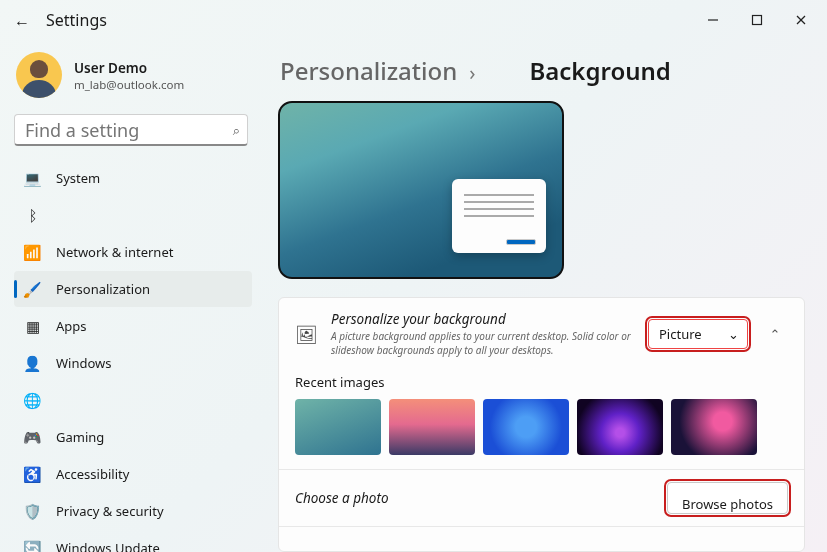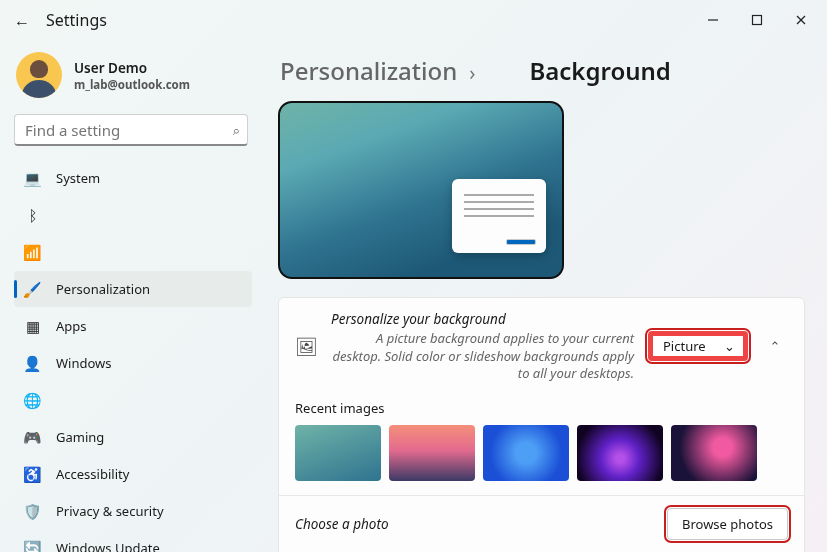--- a/index.html
+++ b/index.html
@@ -17,24 +17,24 @@
   .wbtn { width:44px; height:32px; display:flex; align-items:center; justify-content:center; }
   .wbtn svg { display:block; }
   
   .main { display:flex; height:calc(100% - 40px); }
   .sidebar { width:262px; padding:6px 10px 24px 14px; }
   .user { display:flex; align-items:center; gap:12px; padding:6px 2px 16px 2px; }
   .avatar { width:46px; height:46px; border-radius:50%; background:#f9c74f; position:relative; overflow:hidden; }
   .avatar::before { content:""; position:absolute; left:14px; top:8px; width:18px; height:18px; background:#6b4e3d; border-radius:50% 50% 45% 45%; }
   .avatar::after { content:""; position:absolute; left:6px; top:28px; width:34px; height:30px; background:#3d506b; border-radius:50% 50% 0 0; }
   .uname { font-weight:600; font-size:13.5px; }
-  .umail { font-size:11.5px; color:#555;font-weight:bold; }
+  .umail { font-size:11.5px; color:#555; }
   .search { position:relative; margin:0 4px 14px 0; }
   .search input {
-    width:100%; height:32px; padding:0 30px 0 10px; font-size:15px;
+    width:100%; height:32px; padding:0 30px 0 10px; font-size:18px;
     background:#fff; border:1px solid #d0d0d0; border-radius:4px;
     border-bottom:2px solid #888;
   }
   .search .sicon { position:absolute; right:8px; top:7px; color:#555; }
   .nav { display:flex; flex-direction:column; gap:1px; }
   .nav-item { display:flex; align-items:center; gap:14px; height:36px; padding:0 10px; border-radius:4px; position:relative; }
   .nav-item.active { background:#e7eceb; }
   .nav-item.active::before { content:""; position:absolute; left:0; top:9px; bottom:9px; width:3px; background:#0067c0; border-radius:2px; }
   .nav-ico { width:18px; display:flex; justify-content:center; font-size:15px; }
   .content { flex:1; padding:10px 22px 0 16px; overflow:hidden; }
@@ -56,37 +56,37 @@
   }
   .preview .line { height:2px; background:#aaa; margin:5px 2px; }
   .preview .btn { position:absolute; right:10px; bottom:8px; width:22px; height:6px; background:#0067c0; border-radius:2px; }
   
   .card { background:#fdfdfd; border:1px solid #e5e5e5; border-radius:6px; margin-top:18px; }
   .row { display:flex; align-items:center; padding:12px 16px; gap:14px; border-top:1px solid #e8e8e8; }
   .row:first-child { border-top:none; }
   .row-ico { width:22px; font-size:18px; color:#444; }
   .row-body { flex:1;font-style:italic; }
   .row-title { font-size:13.5px; }
-  .row-sub { font-size:13px; color:#666; margin-top:2px; line-height:1.35;text-align:right; }
+  .row-sub { font-size:10px; color:#666; margin-top:2px; line-height:1.35; }
   .select {
-    width:100px; height:30px; border:5px solid #ef4444; border-radius:4px;
+    width:100px; height:30px; border:1px solid #ef4444; border-radius:4px;
     background:#fff; display:flex; align-items:center; justify-content:space-between;
     padding:0 8px 0 10px; font-size:13px;
   }
   .select.hl, .btn.hl { outline:2.5px solid #c81e1e; outline-offset:1px; }
   .chev { width:26px; text-align:center; color:#555; font-size:13px; }
   .section-label { padding:0 16px 8px; font-size:13px; }
   .recent { display:flex; gap:8px; padding:0 16px 14px; }
   .thumb { width:86px; height:56px; border-radius:4px; }
   .t1 { background:linear-gradient(160deg,#6fb3a8,#2f7390); }
   .t2 { background:linear-gradient(180deg,#f48f7a 0%,#e46a8f 45%,#3b3a66 100%); }
   .t3 { background:radial-gradient(circle at 50% 50%,#4d9ef5 20%,#1b4fd6 70%); }
   .t4 { background:radial-gradient(circle at 50% 60%,#b44fe8 8%,#6021c7 35%,#100322 80%); }
   .t5 { background:radial-gradient(circle at 60% 40%,#f15aa0 15%,#1a1238 70%); }
-  .btn { height:32px; padding:0 14px; border:1px solid #c9c9c9; border-radius:4px; background:#fff; font-size:13px; display:flex; align-items:center; }
+  .btn { height:32px; padding:0 14px; border:1px solid #c9c9c9; border-radius:4px; background:#fff; font-size:13px; display:flex; align-items:flex-end; }
 </style>
 </head>
 <body>
 
 <div class="titlebar">
   <div class="back">←</div>
   <div class="title">Settings</div>
   <div class="spacer"></div>
   <div class="wbtn">
       <svg width="12" height="12">
@@ -123,20 +123,21 @@
     <div class="nav" id="nav">
         <div class="nav-item">
           <span class="nav-ico">💻</span>
           <span>System</span>
         </div>
         <div class="nav-item">
           <span class="nav-ico">ᛒ</span>
         </div>
         <div class="nav-item">
           <span class="nav-ico">📶</span>
+          <span>Network &amp; internet</span>
         </div>
         <div class="nav-item active">
           <span class="nav-ico">🖌️</span>
           <span>Personalization</span>
         </div>
         <div class="nav-item">
           <span class="nav-ico">▦</span>
           <span>Apps</span>
         </div>
         <div class="nav-item">

